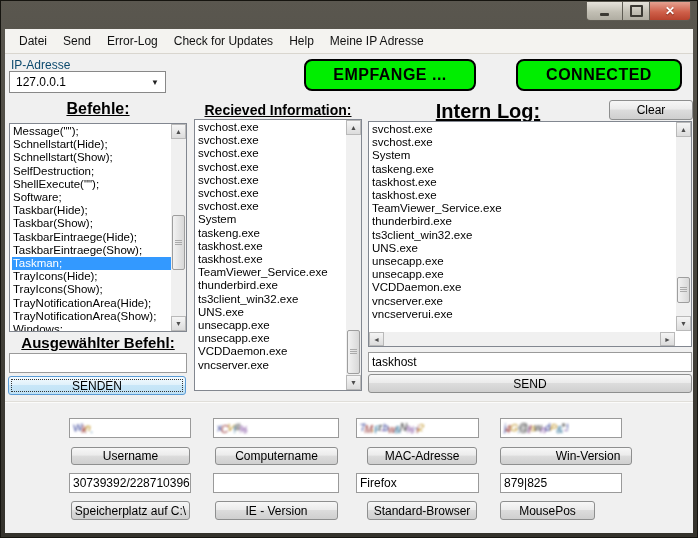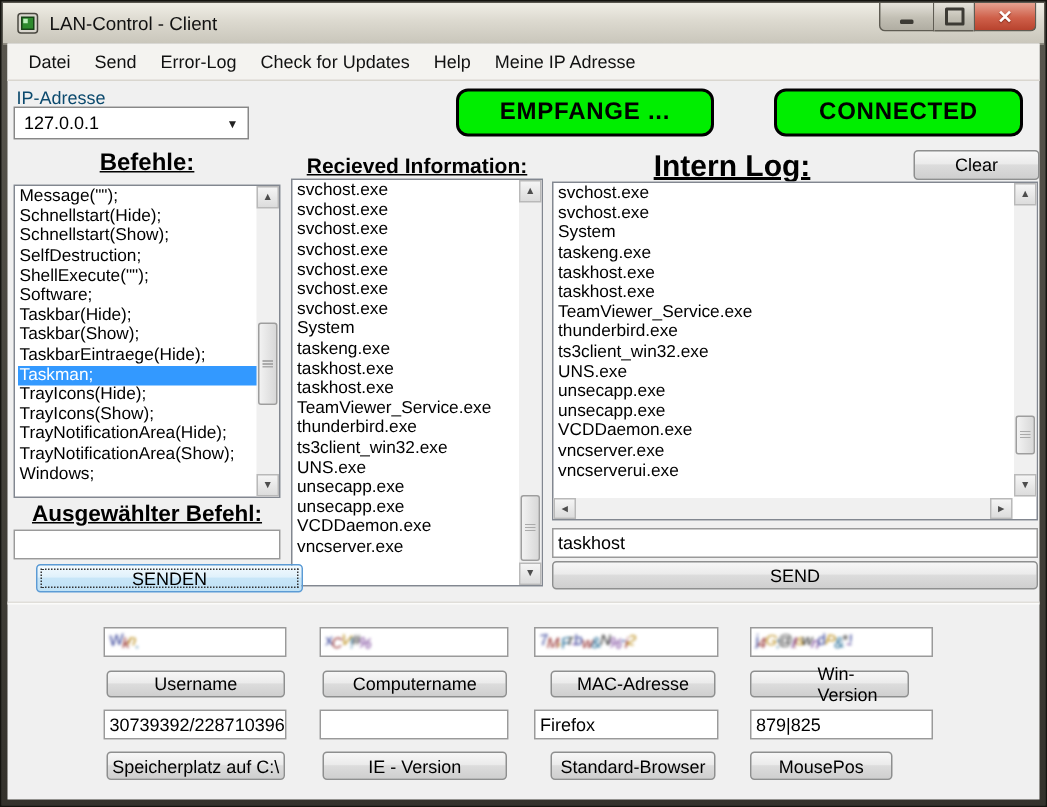--- a/index.html
+++ b/index.html
@@ -37,28 +37,20 @@
   .tfield{position:absolute;box-sizing:border-box;background:#fff;border:1px solid #9a9a9a;font-size:12px;color:#000;display:flex;align-items:center;padding:0 3px;white-space:nowrap;overflow:hidden;}
   .censored{filter:blur(1.1px);font-size:10px;font-style:italic;letter-spacing:-1px;}
   .censored span{display:inline-block;}
   .sep{position:absolute;left:0;right:0;height:1px;background:#e0ded9;box-shadow:0 1px 0 #fbfbfa;}
 </style>
 </head>
 <body>
 
 <div class="window">
 
-  <div class="titlebar">
-    <svg class="title-icon" viewBox="0 0 16 16">
-      <rect x="1" y="1" width="13" height="13" rx="2" fill="#d9d6ce" stroke="#4a4840"></rect>
-      <rect x="3.5" y="3.5" width="8" height="8" fill="#2e8b2e" stroke="#174517"></rect>
-      <rect x="4.5" y="4.5" width="3" height="3" fill="#baf0ba"></rect>
-    </svg>
-    <span class="title-text">LAN-Control - Client</span>
-  </div>
   <div class="winbtns">
     <div class="wbtn min">
         <div class="glyph-min"></div>
       </div>
     <div class="wbtn max">
         <div class="glyph-max"></div>
       </div>
     <div class="wbtn close">
         <span class="glyph-x">✕</span>
       </div>
@@ -98,20 +90,21 @@
     <div class="listbox" style="left:4px;top:94px;width:178px;height:209px;">
         <div class="list-row">Message("");</div>
         <div class="list-row">Schnellstart(Hide);</div>
         <div class="list-row">Schnellstart(Show);</div>
         <div class="list-row">SelfDestruction;</div>
         <div class="list-row">ShellExecute("");</div>
         <div class="list-row">Software;</div>
         <div class="list-row">Taskbar(Hide);</div>
         <div class="list-row">Taskbar(Show);</div>
         <div class="list-row">TaskbarEintraege(Hide);</div>
+        <div class="list-row">TaskbarEintraege(Show);</div>
         <div class="list-row selected">Taskman;</div>
         <div class="list-row">TrayIcons(Hide);</div>
         <div class="list-row">TrayIcons(Show);</div>
         <div class="list-row">TrayNotificationArea(Hide);</div>
         <div class="list-row">TrayNotificationArea(Show);</div>
         <div class="list-row">Windows;</div>
       </div>
     <div class="vscroll" style="position:absolute;left:166px;top:95px;height:207px;">
       <div class="sb-a" style="top:0;">▲</div>
       <div class="thumb" style="top:91px;height:55px;">
@@ -175,21 +168,21 @@
     </div>
     <div class="hscroll" style="position:absolute;left:364px;top:303px;width:306px;">
       <div class="sb-a" style="left:0;">◄</div>
       <div class="sb-a" style="right:0;">►</div>
     </div>
 
     <div class="hdr" style="left:4px;top:305px;width:178px;font-size:15px;">Ausgewählter Befehl:</div>
     <div class="tfield" style="left:4px;top:324px;width:178px;height:20px;">
         <span></span>
       </div>
-    <div class="w7btn focused" style="left:19px;top:347px;width:178px;height:19px;">
+    <div class="w7btn focused" style="left:3px;top:347px;width:178px;height:19px;">
         <span>SENDEN</span>
       </div>
 
     <div class="tfield" style="left:363px;top:323px;width:324px;height:20px;">
         <span>taskhost</span>
       </div>
     <div class="w7btn" style="left:363px;top:345px;width:324px;height:19px;">
         <span>SEND</span>
       </div>
 
@@ -230,21 +223,21 @@
     <div class="tfield" style="left:351px;top:444px;width:123px;height:20px;">
         <span>Firefox</span>
       </div>
     <div class="w7btn" style="left:362px;top:472px;width:110px;height:19px;">
         <span>Standard-Browser</span>
       </div>
 
     <div class="tfield" style="left:495px;top:389px;width:122px;height:20px;">
         <span class="censored"><span style="color: rgb(35, 48, 143); transform: rotate(-9deg) translateY(-1px);">j</span><span style="color: rgb(143, 35, 35); transform: rotate(0deg) translateY(1px);">4</span><span style="color: rgb(184, 134, 11); transform: rotate(9deg) translateY(-1px);">G</span><span style="color: rgb(15, 94, 140); transform: rotate(-9deg) translateY(1px);">:</span><span style="color: rgb(34, 34, 34); transform: rotate(0deg) translateY(-1px);">@</span><span style="color: rgb(106, 46, 143); transform: rotate(9deg) translateY(1px);">l</span><span style="color: rgb(35, 48, 143); transform: rotate(-9deg) translateY(-1px);"> </span><span style="color: rgb(143, 35, 35); transform: rotate(0deg) translateY(1px);">!</span><span style="color: rgb(184, 134, 11); transform: rotate(9deg) translateY(-1px);">s</span><span style="color: rgb(15, 94, 140); transform: rotate(-9deg) translateY(1px);"> </span><span style="color: rgb(34, 34, 34); transform: rotate(0deg) translateY(-1px);">w</span><span style="color: rgb(106, 46, 143); transform: rotate(9deg) translateY(1px);">n</span><span style="color: rgb(35, 48, 143); transform: rotate(-9deg) translateY(-1px);">d</span><span style="color: rgb(143, 35, 35); transform: rotate(0deg) translateY(1px);"> </span><span style="color: rgb(184, 134, 11); transform: rotate(9deg) translateY(-1px);">P</span><span style="color: rgb(15, 94, 140); transform: rotate(-9deg) translateY(1px);">&amp;</span><span style="color: rgb(34, 34, 34); transform: rotate(0deg) translateY(-1px);">*</span><span style="color: rgb(106, 46, 143); transform: rotate(9deg) translateY(1px);">-</span><span style="color: rgb(35, 48, 143); transform: rotate(-9deg) translateY(-1px);">!</span></span>
       </div>
-    <div class="w7btn" style="left:495px;top:418px;width:106px;height:18px;padding-left:44px;">
+    <div class="w7btn" style="left:495px;top:418px;width:132px;height:18px;padding-left:44px;">
         <span>Win-Version</span>
       </div>
     <div class="tfield" style="left:495px;top:444px;width:122px;height:20px;">
         <span>879|825</span>
       </div>
     <div class="w7btn" style="left:495px;top:472px;width:95px;height:19px;">
         <span>MousePos</span>
       </div>
 
   </div>

